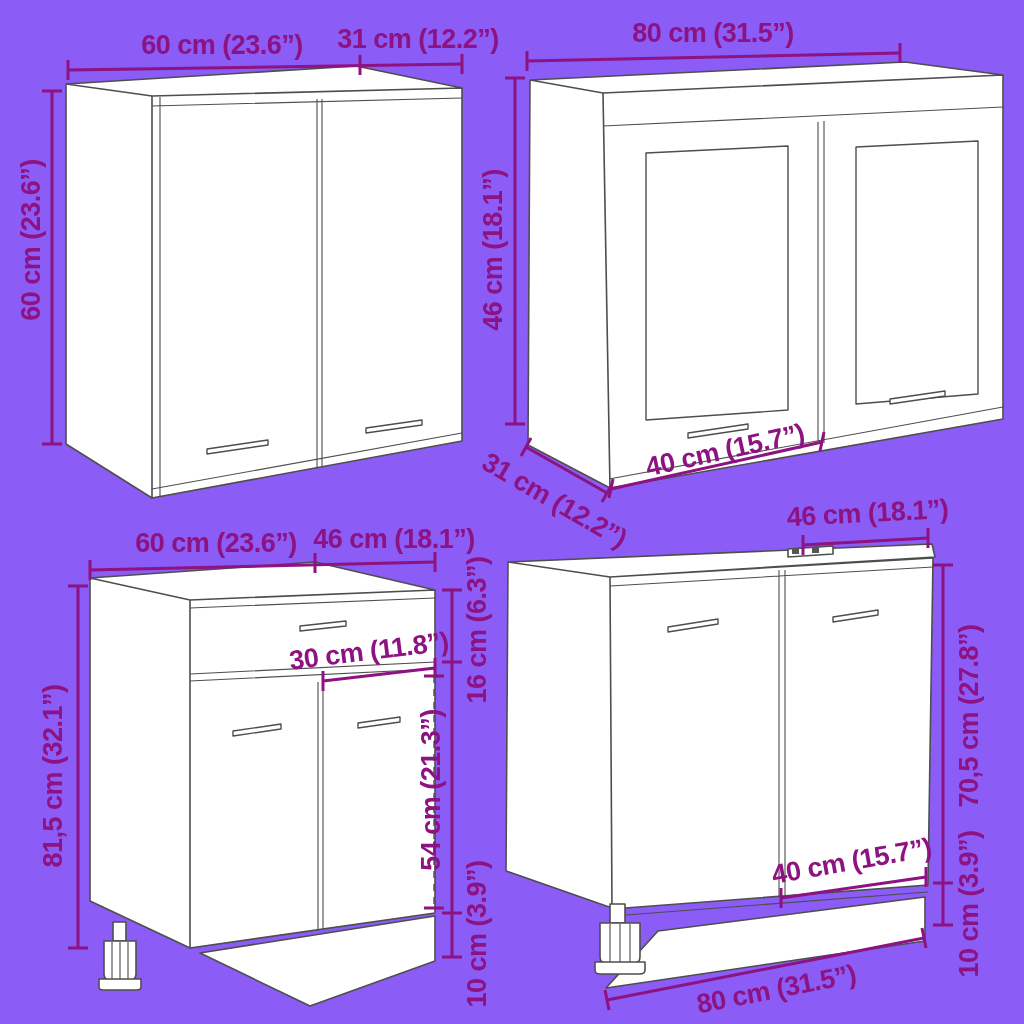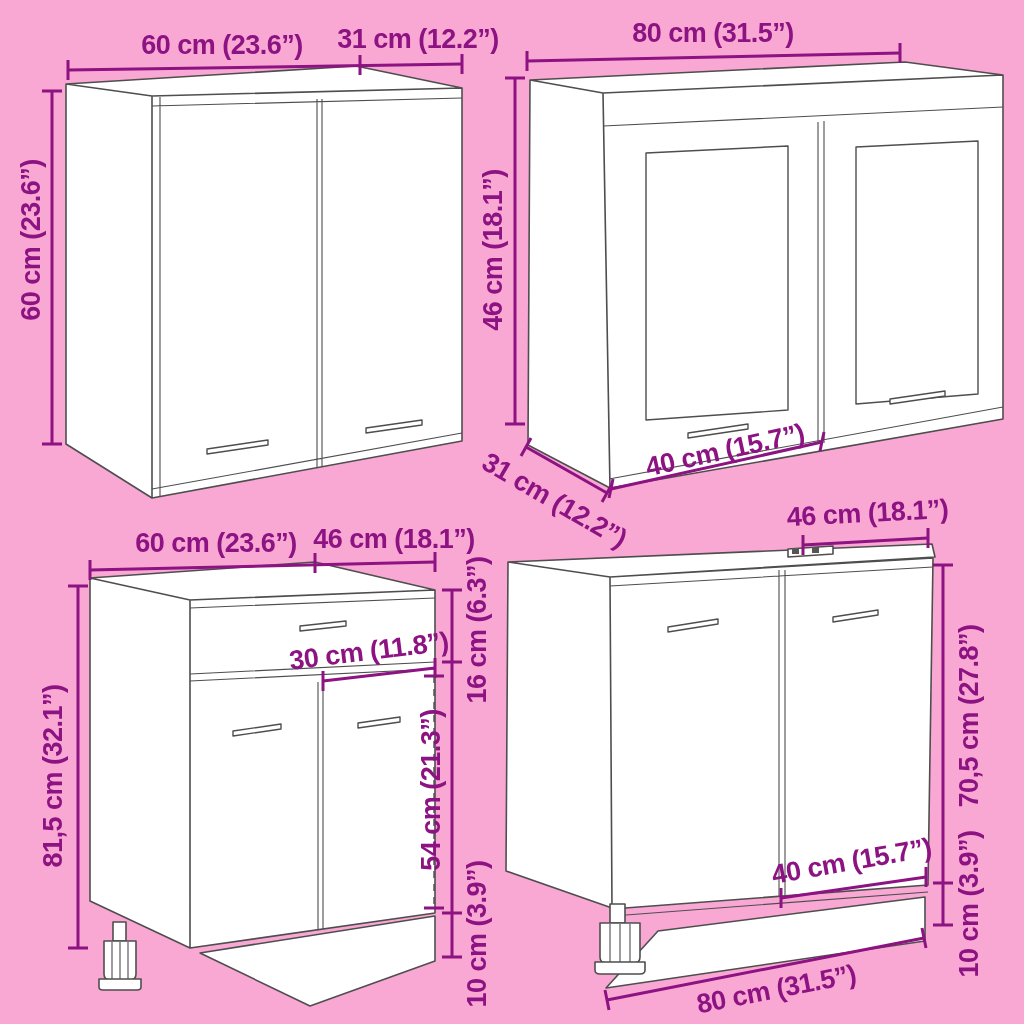--- a/index.html
+++ b/index.html
@@ -1,16 +1,16 @@
 <!DOCTYPE html>
 <html style="--accent: #8D1282; --line: #4e4e4e;"><head>
 <meta charset="utf-8">
 <style>
   html,body{margin:0;padding:0;background:#fff;}
-  .canvas{position:relative;width:1024px;height:1024px;background:#f9a8d4;overflow:hidden;
+  .canvas{position:relative;width:1024px;height:1024px;background:#8b5cf6;overflow:hidden;
           font-family:"Liberation Sans",sans-serif;text-decoration:underline;}
   svg{display:block;}
   .face{fill:#ffffff;stroke:var(--line,#4e4e4e);stroke-width:1.6;stroke-linejoin:round;}
   .edge{fill:none;stroke:var(--line,#4e4e4e);stroke-width:1.4;stroke-linejoin:round;}
   .edge-thin{fill:none;stroke:var(--line,#4e4e4e);stroke-width:1.1;}
   .handle{fill:#ffffff;stroke:var(--line,#4e4e4e);stroke-width:1.4;stroke-linejoin:round;}
   .clip{fill:#555;stroke:none;}
   .dim-line{fill:none;stroke:var(--accent,#8D1282);stroke-width:3;}
   .dim-tick{fill:none;stroke:var(--accent,#8D1282);stroke-width:3;stroke-linecap:butt;}
   .dash{fill:none;stroke:var(--line,#4e4e4e);stroke-width:1.4;stroke-dasharray:7 6;}

